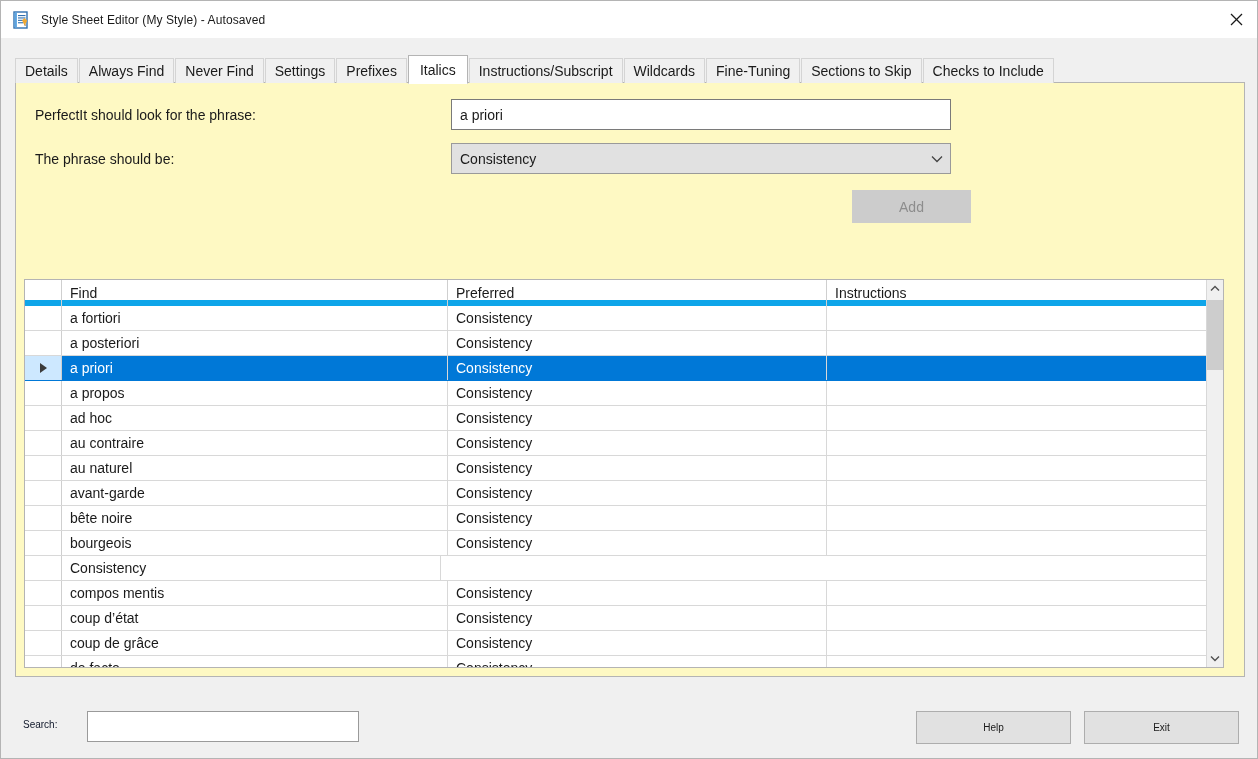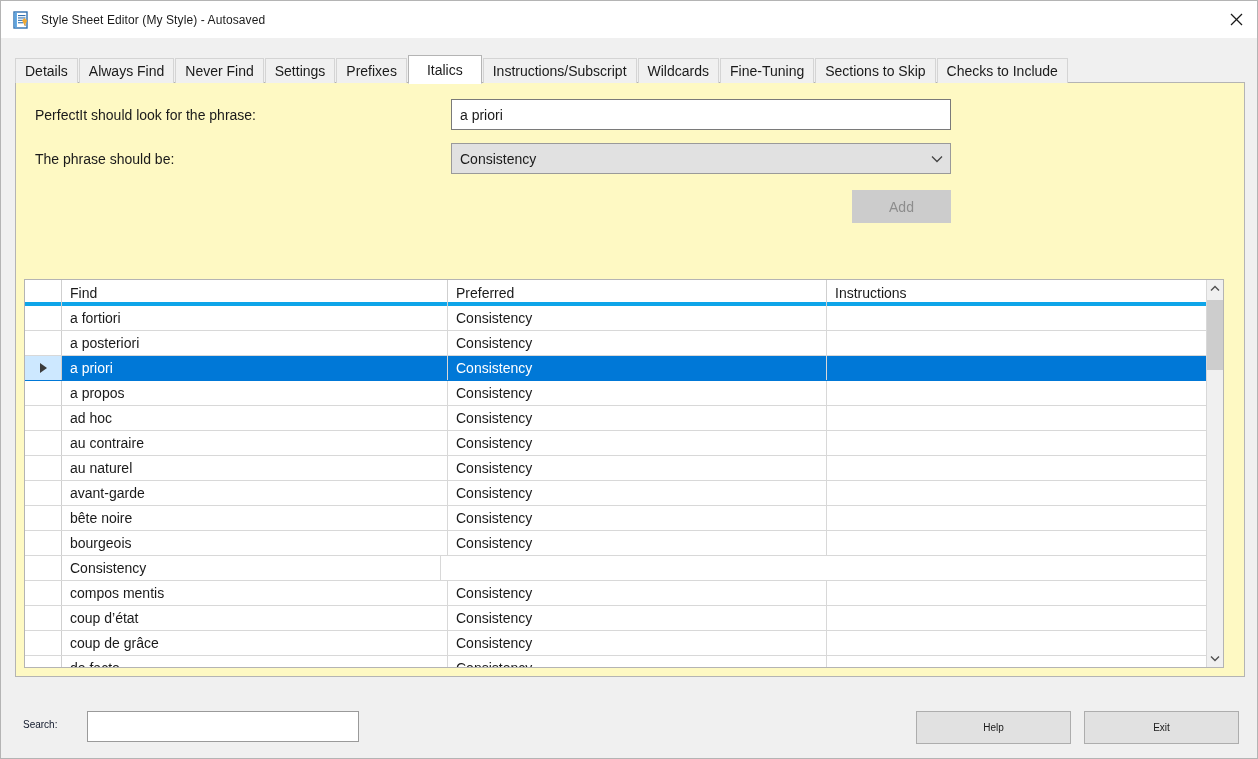--- a/index.html
+++ b/index.html
@@ -60,21 +60,21 @@
     margin-right: 1px;
     white-space: nowrap;
     cursor: default;
   }
   .tab.active {
     height: 29px;
     background: #ffffff;
     border: 1px solid #b4b4b4;
     border-bottom: 1px solid #ffffff;
     margin-bottom: -1px;
-    padding: 0 18px;
+    padding: 0 11px;
     position: relative;
     z-index: 4;
   }
 
   
   #panel {
     position: absolute; left: 14px; top: 81px;
     width: 1230px; height: 595px;
     background: #fef9c3;
     border: 1px solid #b4b4b4;
@@ -112,39 +112,39 @@
   #type-select-value {
     font-size: 14px; color: #1a1a1a;
     padding-left: 8px; flex: 1;
   }
   #type-select-arrow {
     width: 26px; display: flex; align-items: center; justify-content: center;
   }
 
   #add-button {
     position: absolute; left: 836px; top: 107px;
-    width: 99px; height: 33px;
+    width: 119px; height: 33px;
     background: #cccccc;
     border: 1px solid #cccccc;
     display: flex; align-items: center; justify-content: center;
     font-size: 14px; color: #8d8d8d;
     cursor: default;
   }
 
   
   #grid {
     position: absolute; left: 8px; top: 196px;
     width: 1200px; height: 389px;
     background: #ffffff;
     border: 1px solid #b4b4b4;
     overflow: hidden;
   }
   #grid-head {
     display: flex; height: 26px;
-    border-bottom: 4px solid #0ea5e9;
+    border-bottom: 6px solid #0ea5e9;
     background: #ffffff;
   }
   .gh {
     font-size: 14px; color: #1a1a1a;
     display: flex; align-items: center;
     padding-left: 8px;
     border-right: 1px solid #cfcfcf;
     height: 26px;
     overflow: hidden; white-space: nowrap;
   }

